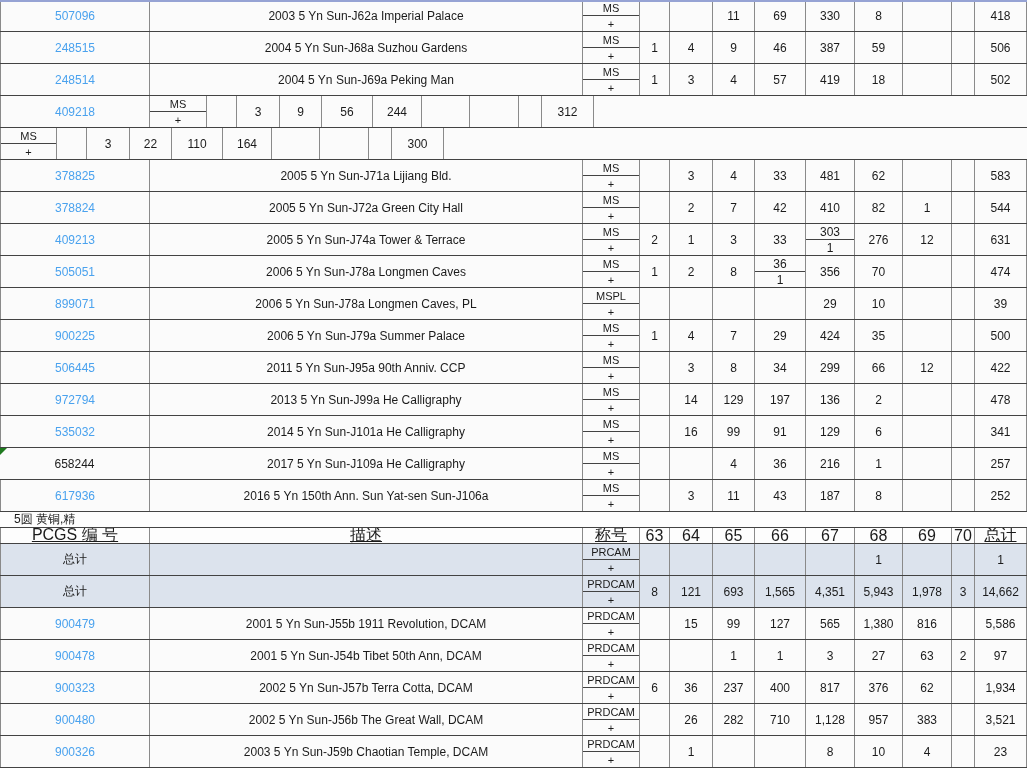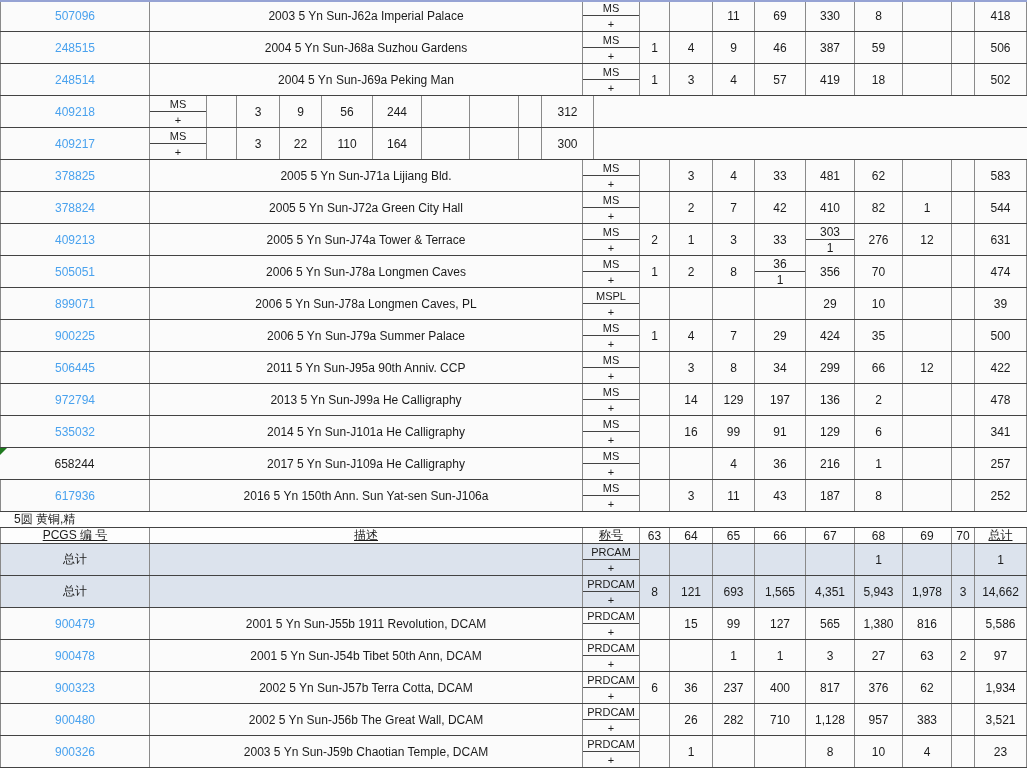--- a/index.html
+++ b/index.html
@@ -26,21 +26,21 @@
   .half-bot{height:15px;}
   .pcgs-link{color:#4aa2ee;cursor:pointer;}
   .title-row{
     height:16px;box-sizing:border-box;border-bottom:1px solid #434343;background:#fdfdfd;
     display:flex;align-items:center;font-size:12px;padding-left:14px;
   }
   .header-row{display:flex;height:16px;box-sizing:border-box;border-bottom:1px solid #434343;background:#fdfdfd;}
   .h-cell{
     border-right:1px solid #8a8a8a;box-sizing:border-box;height:100%;
     display:flex;align-items:center;justify-content:center;
-    font-size:12px;overflow:hidden;white-space:nowrap;
+    font-size:16px;overflow:hidden;white-space:nowrap;
   }
   .h-cell.u{text-decoration:underline;}
   .corner{position:absolute;top:0;left:0;width:0;height:0;border-top:7px solid #1f7a1f;border-right:7px solid transparent;z-index:3;}
   .watermark{
     position:absolute;right:10px;bottom:3px;z-index:9;
     font-size:30px;font-weight:bold;letter-spacing:1px;
     color:rgba(245,154,53,0.78);
   }
 </style>
 </head>
@@ -117,23 +117,20 @@
         <div class="cell c-g1">3</div>
         <div class="cell c-g2">9</div>
         <div class="cell c-g3">56</div>
         <div class="cell c-g4">244</div>
         <div class="cell c-g5"></div>
         <div class="cell c-g6"></div>
         <div class="cell c-g7"></div>
         <div class="cell c-tot">312</div>
       </div>
       <div class="row">
-        <div class="cell c-pcgs">
-          <span class="pcgs-link">409217</span>
-        </div>
         <div class="cell c-desig">
           <div class="half half-top">MS</div>
           <div class="half half-bot">+</div>
         </div>
         <div class="cell c-g0"></div>
         <div class="cell c-g1">3</div>
         <div class="cell c-g2">22</div>
         <div class="cell c-g3">110</div>
         <div class="cell c-g4">164</div>
         <div class="cell c-g5"></div>

